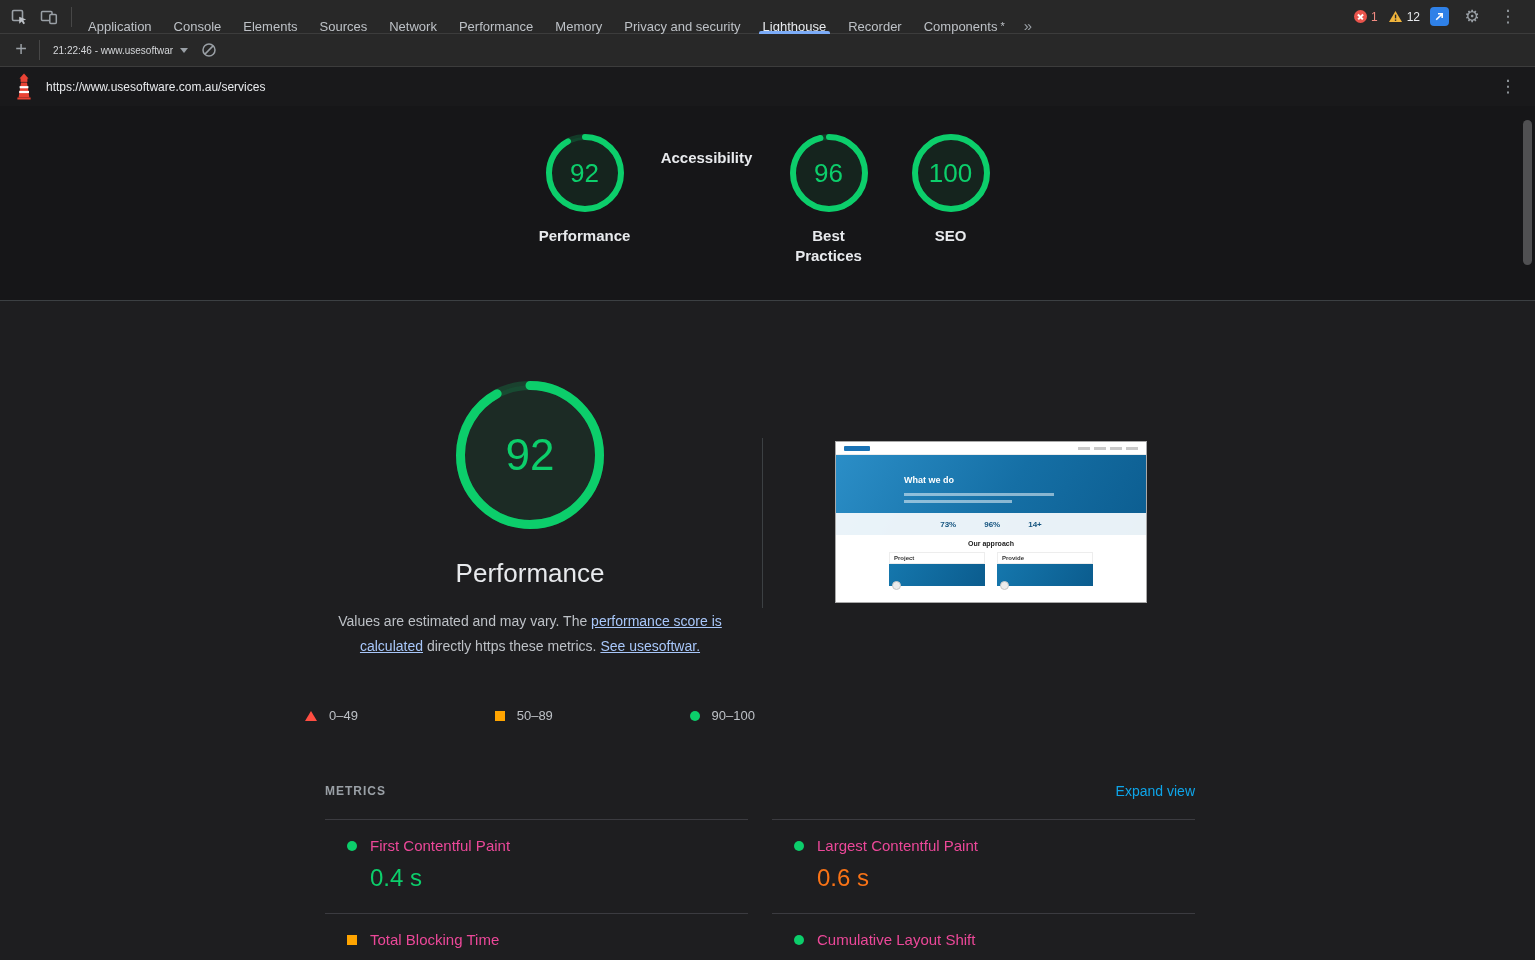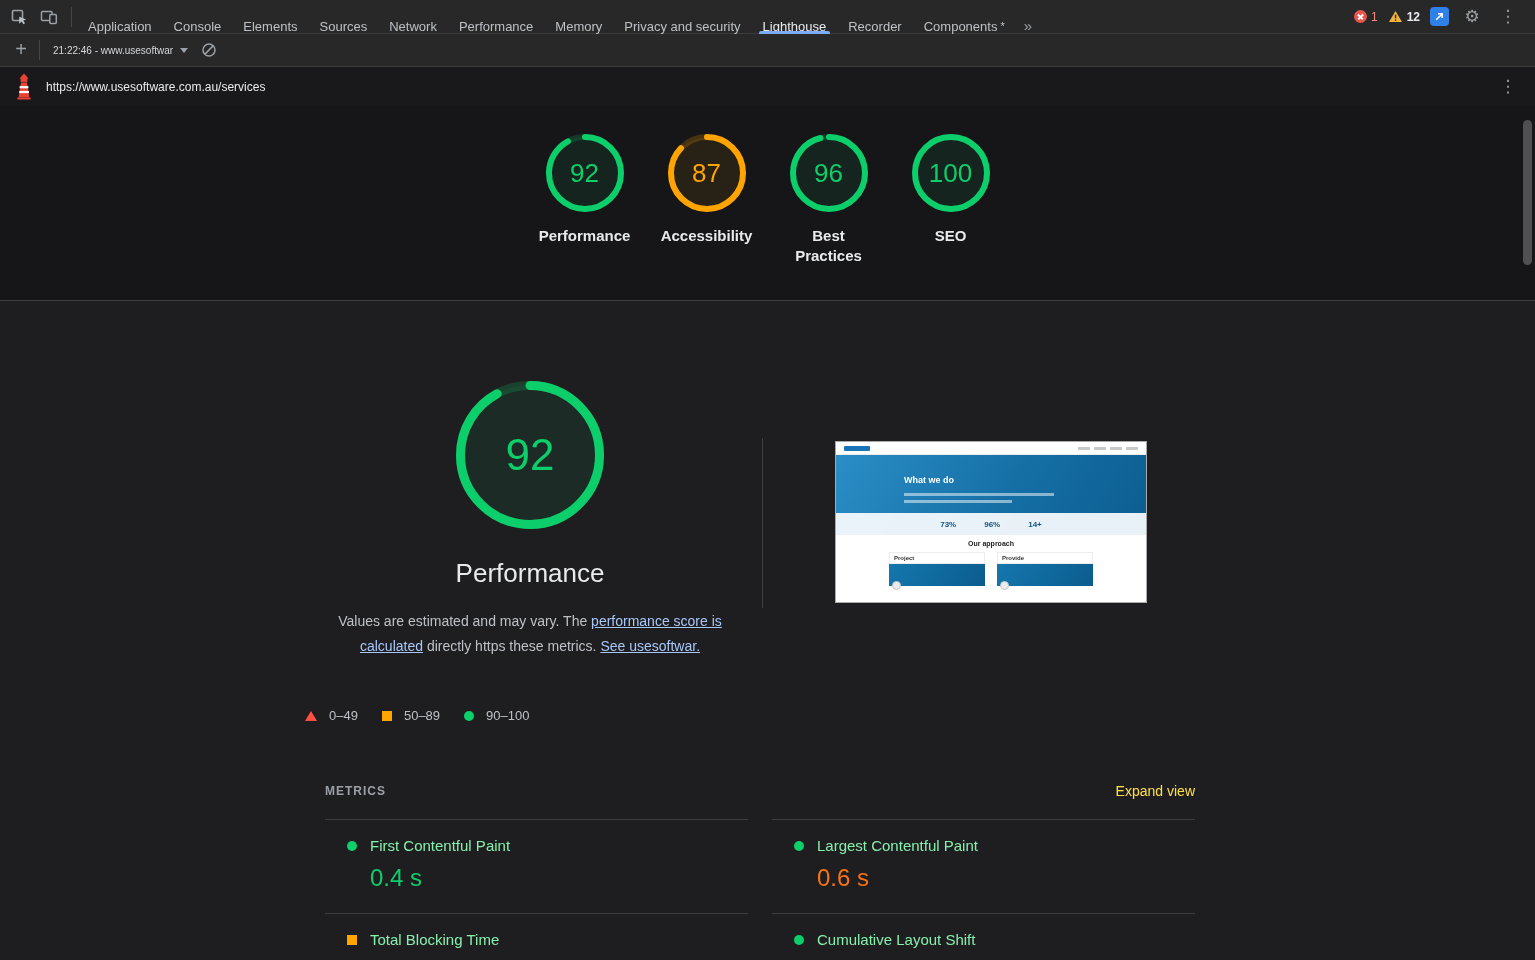--- a/index.html
+++ b/index.html
@@ -26,21 +26,21 @@
   .tab-badge { font-size:11px; margin-left:3px; color:#bdc1c6; }
   .tab-more { display:flex; align-items:center; padding:0 8px; color:#9aa0a6;
               font-size:15px; cursor:pointer; }
   .tb-right { margin-left:auto; display:flex; align-items:center; gap:10px; padding-right:8px; }
   .badge { display:flex; align-items:center; gap:4px; font-size:12px; cursor:pointer; }
   .err-dot { position:relative; width:13px; height:13px; border-radius:50%; background:#e9544c; }
   .err-dot::before,.err-dot::after { content:""; position:absolute; left:3px; top:6px;
       width:7px; height:1.6px; background:#fff; }
   .err-dot::before { transform:rotate(45deg);} .err-dot::after { transform:rotate(-45deg);}
   .err-num { color:#f28b82; }
-  .warn-num { color:#e8eaed;font-weight:bold; }
+  .warn-num { color:#e8eaed; }
   .ext-btn { width:19px; height:19px; border-radius:4px; background:#2f81e8;
              display:flex; align-items:center; justify-content:center; cursor:pointer; }
 
   
   .runbar { height:33px; background:#282828; border-bottom:1px solid #3c3c3c;
             display:flex; align-items:center; padding:0 8px; }
   .run-select { display:flex; align-items:center; gap:7px; padding:0 8px;
                 font-size:10px; color:#d5d7da; cursor:pointer; height:26px; }
   .caret { width:0; height:0; border-left:4px solid transparent;
            border-right:4px solid transparent; border-top:5px solid #9aa0a6; }
@@ -64,21 +64,21 @@
   .gauge-num { position:absolute; inset:0; display:flex; align-items:center;
                justify-content:center; font-weight:400; }
   .gauge.big { position:absolute; left:456px; top:275px; }
 
   .perf-title { position:absolute; left:305px; top:452px; width:450px; text-align:center;
                 font-size:26px; font-weight:500; color:#e8eaed; }
   .perf-desc { position:absolute; left:330px; top:503px; width:400px; text-align:center;
                font-size:14px; line-height:25px; color:#bdc1c6; }
   .dlink { color:#a8c7fa; text-decoration:underline; cursor:pointer; }
   .legend { position:absolute; left:305px; top:602px; width:450px;
-            display:flex; justify-content:flex-start; gap:24px; font-size:13px; color:#bdc1c6; }
+            display:flex; justify-content:space-between; gap:24px; font-size:13px; color:#bdc1c6; }
   .legend-item { display:flex; align-items:center; gap:12px; }
   .tri { width:0; height:0; border-left:6px solid transparent;
          border-right:6px solid transparent; border-bottom:10px solid #ff4e42; }
   .sq { width:10px; height:10px; }
   .ci { width:10px; height:10px; border-radius:50%; }
 
   .vdiv { position:absolute; left:762px; top:332px; width:1px; height:170px; background:#3c4043; }
 
   
   .thumb { position:absolute; left:835px; top:335px; width:312px; height:162px;
@@ -103,24 +103,24 @@
   .t-card-label { height:12px; background:#fff; border:1px solid #ededed; font-size:6px;
                   color:#333; display:flex; align-items:center; padding-left:4px; font-weight:bold; }
   .t-card-img { height:22px; background:linear-gradient(120deg,#1577ad,#0b5c8e); }
   .t-avatar { position:absolute; left:3px; bottom:-4px; width:9px; height:9px;
               border-radius:50%; background:#ececec; border:1px solid #c6c6c6; }
 
   
   .metrics { position:absolute; left:325px; top:677px; width:870px; }
   .m-header { display:flex; justify-content:space-between; align-items:center; height:16px; }
   .m-title { font-size:12px; font-weight:600; letter-spacing:1px; color:#9aa0a6; }
-  .m-expand { font-size:14px; color:#fde047; cursor:pointer; }
+  .m-expand { font-size:14px; color:#0ea5e9; cursor:pointer; }
   .m-cols { margin-top:20px; display:grid; grid-template-columns:1fr 1fr; column-gap:24px; }
   .metric-row { border-top:1px solid #3b3b40; padding:17px 0 20px 22px; }
-  .mhead { display:flex; align-items:center; gap:13px; font-size:15px; color:#86efac; }
+  .mhead { display:flex; align-items:center; gap:13px; font-size:15px; color:#ec4899; }
   .mi { flex:0 0 auto; }
   .mvalue { margin-left:23px; margin-top:9px; font-size:24px; line-height:30px; }
 
   .scroll-thumb { position:absolute; right:3px; top:14px; width:9px; height:145px;
                   background:#505052; border-radius:5px; cursor:grab; }
 </style>
 </head>
 <body>
 
 <div class="app">
@@ -218,27 +218,20 @@
         <div class="gauge" style="width: 78px; height: 78px;">
             <svg width="78" height="78" style="transform:rotate(-90deg)">
               <circle cx="39" cy="39" r="36" fill="#0cce6b" fill-opacity="0.08" stroke="#0cce6b" stroke-opacity="0.2" stroke-width="6"></circle>
               <circle cx="39" cy="39" r="36" fill="none" stroke="#0cce6b" stroke-width="6" stroke-linecap="round" stroke-dasharray="208.09909737378788 226.1946710584651"></circle>
             </svg>
             <span class="gauge-num" style="color:#0cce6b;font-size:26px">92</span>
           </div>
         <div class="cat-label">Performance</div>
       </div>
       <div class="cat">
-        <div class="gauge" style="width: 78px; height: 78px;">
-            <svg width="78" height="78" style="transform:rotate(-90deg)">
-              <circle cx="39" cy="39" r="36" fill="#ffa400" fill-opacity="0.08" stroke="#ffa400" stroke-opacity="0.2" stroke-width="6"></circle>
-              <circle cx="39" cy="39" r="36" fill="none" stroke="#ffa400" stroke-width="6" stroke-linecap="round" stroke-dasharray="196.78936382086465 226.1946710584651"></circle>
-            </svg>
-            <span class="gauge-num" style="color:#ffa400;font-size:26px">87</span>
-          </div>
         <div class="cat-label">Accessibility</div>
       </div>
       <div class="cat">
         <div class="gauge" style="width: 78px; height: 78px;">
             <svg width="78" height="78" style="transform:rotate(-90deg)">
               <circle cx="39" cy="39" r="36" fill="#0cce6b" fill-opacity="0.08" stroke="#0cce6b" stroke-opacity="0.2" stroke-width="6"></circle>
               <circle cx="39" cy="39" r="36" fill="none" stroke="#0cce6b" stroke-width="6" stroke-linecap="round" stroke-dasharray="217.1468842161265 226.1946710584651"></circle>
             </svg>
             <span class="gauge-num" style="color:#0cce6b;font-size:26px">96</span>
           </div>

